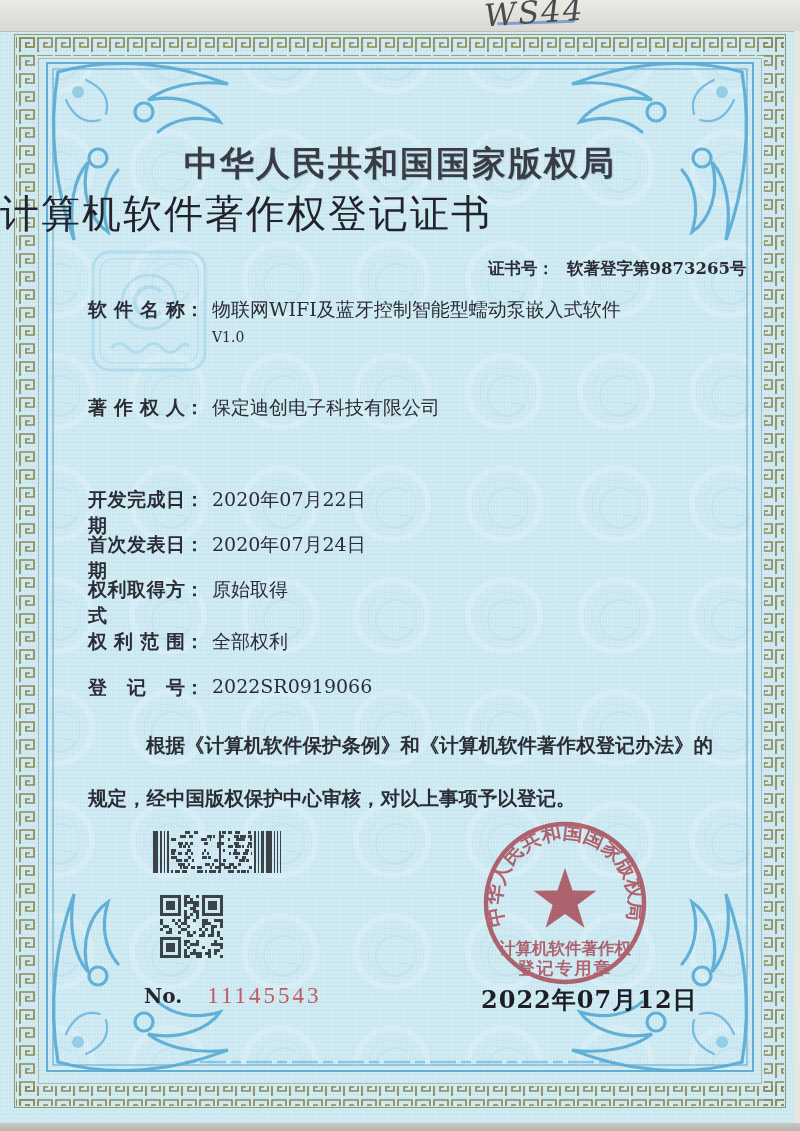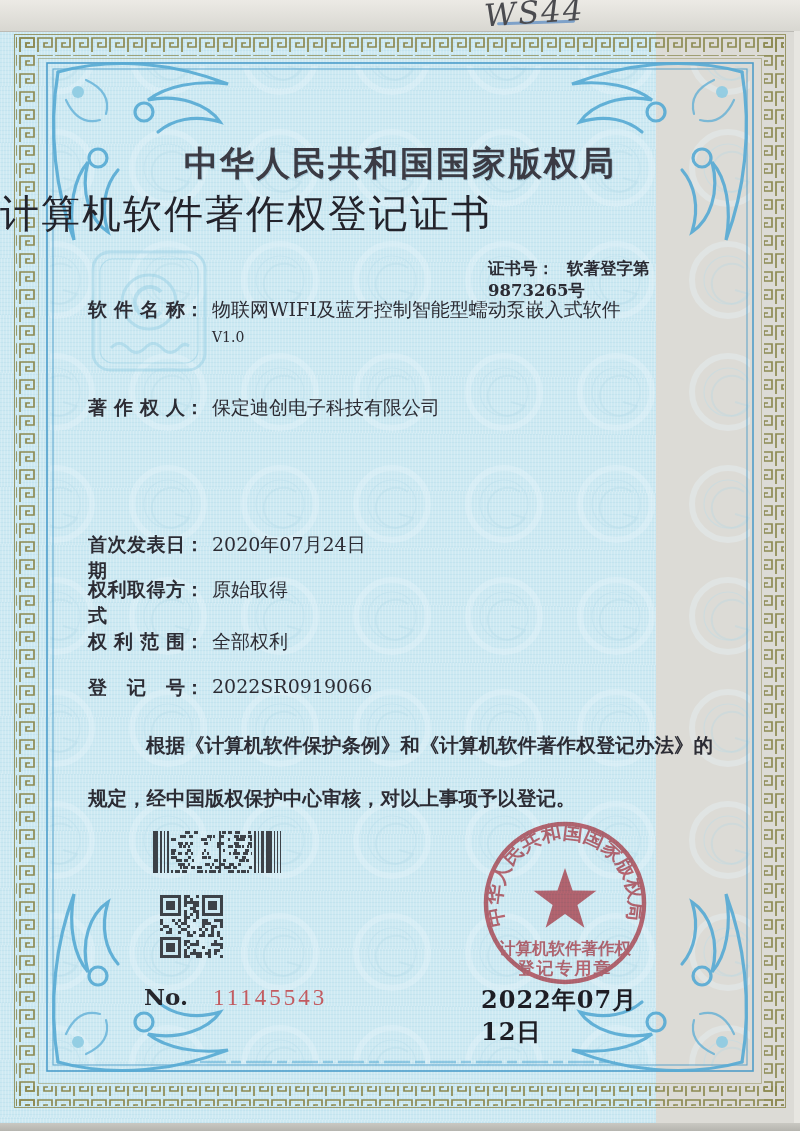--- a/index.html
+++ b/index.html
@@ -2,21 +2,21 @@
 <html><head>
 <meta charset="utf-8">
 <style>
   html,body{margin:0;padding:0;}
   body{
     width:800px;height:1131px;position:relative;overflow:hidden;
     background:#dcdbd6;
     font-family:"DejaVu Serif","Liberation Serif",serif;
   }
   .paper{
-    position:absolute;left:0;top:0;width:656px;height:1131px;
+    position:absolute;left:0;top:0;width:800px;height:1131px;
     background:
       repeating-linear-gradient(91deg, rgba(255,255,255,.20) 0 1px, rgba(255,255,255,0) 1px 3px),
       repeating-linear-gradient(0deg, rgba(168,214,231,.28) 0 1px, rgba(168,214,231,0) 1px 4px),
       #cde9f2;
   }
   .scan-top{
     position:absolute;left:0;top:0;width:800px;height:31px;z-index:6;
     background:linear-gradient(#eceae5,#d8d7d1);
     border-bottom:1px solid #bcbbb5;
   }
@@ -57,21 +57,21 @@
   }
   .row .colon{font-weight:700;}
   .row .val{position:absolute;left:124px;top:0;width:500px;white-space:nowrap;font-weight:500;}
   .val2{position:absolute;left:212px;font-size:14px;font-weight:400;z-index:3;color:#2c2c34;}
   .statement{
     position:absolute;left:88px;top:719px;width:625px;z-index:3;
     font-size:19.5px;line-height:53px;color:#2c2c34;font-weight:700;
     text-align:justify;text-indent:58px;
   }
   .serial{position:absolute;left:144px;top:983px;z-index:3;white-space:nowrap;}
-  .serial .no-lab{font-size:23px;color:#26262c;font-weight:600;margin-top:6px;}
+  .serial .no-lab{font-size:20px;color:#26262c;font-weight:600;margin-top:6px;}
   .serial .no-val{
     font-family:Liberation Serif, serif;
     font-size:23px;color:#c25b60;letter-spacing:3px;margin-left:20px;
   }
   .issue-date{
     position:absolute;left:481px;top:984px;z-index:3;
     font-size:24px;font-weight:600;letter-spacing:1px;color:#1d1d24;
   }
   .code{position:absolute;z-index:3;}
   #bc{left:153px;top:831px;}
@@ -148,20 +148,24 @@
     <span class="lbl">软件名称</span><span class="colon">：</span>
     <span class="val">物联网WIFI及蓝牙控制智能型蠕动泵嵌入式软件</span>
   </div>
   <div class="val2" style="top:329px">V1.0</div>
 
   <div class="row" style="top:395px">
     <span class="lbl">著作权人</span><span class="colon">：</span>
     <span class="val">保定迪创电子科技有限公司</span>
   </div>
 
+  <div class="row" style="top:487px">
+    <span class="lbl">开发完成日期</span><span class="colon">：</span>
+    <span class="val">2020年07月22日</span>
+  </div>
 
   <div class="row" style="top:532px">
     <span class="lbl">首次发表日期</span><span class="colon">：</span>
     <span class="val">2020年07月24日</span>
   </div>
 
   <div class="row" style="top:577px">
     <span class="lbl">权利取得方式</span><span class="colon">：</span>
     <span class="val">原始取得</span>
   </div>

